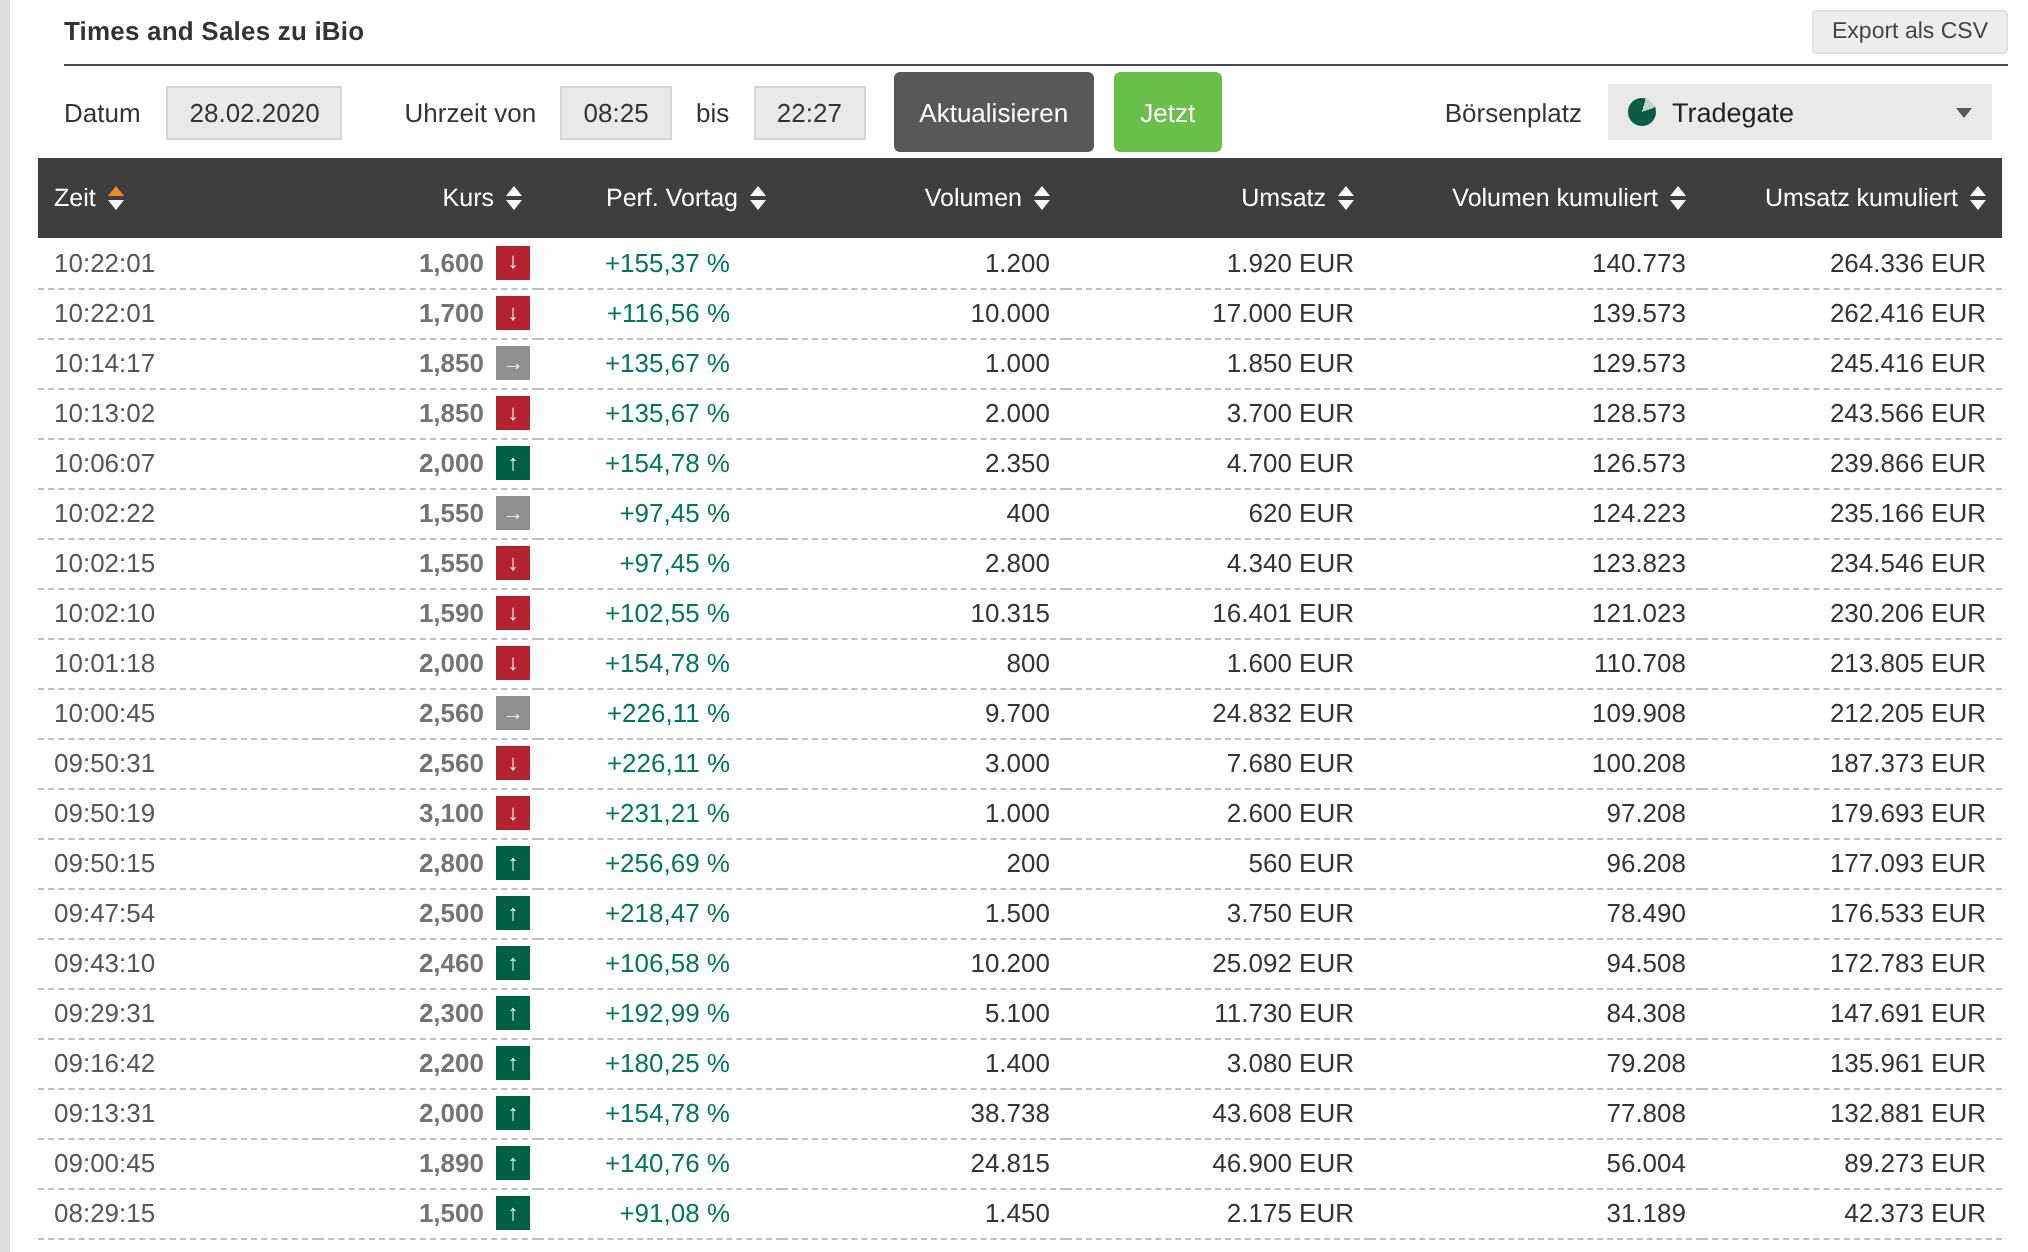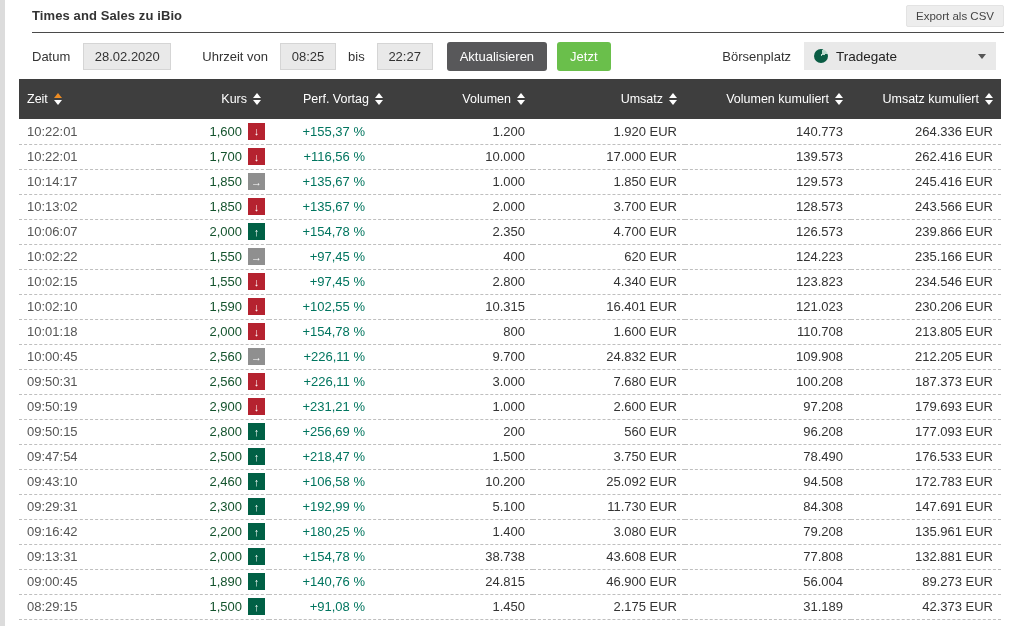--- a/index.html
+++ b/index.html
@@ -43,21 +43,21 @@
   .filter-label{white-space:nowrap;}
   .f-input{
     background:var(--input-bg);border:1px solid #d5d5d5;height:27px;
     text-align:center;font-size:13px;color:#333;font-family:inherit;
   }
   .date-input{width:88px;margin-left:13px;}
   .time-input{width:56px;}
   .lbl-uhrzeit{margin-left:31px;margin-right:12px;}
   .lbl-bis{margin:0 12px;}
   .btn{
-    border:none;border-radius:3px;color:#fff;font-size:13px;height:29px;
+    border:none;border-radius:3px;color:#fff;font-size:13px;height:40px;
     padding:0 13px;cursor:pointer;font-family:inherit;
   }
   .btn-refresh{background:var(--btn-dark);margin-left:14px;}
   .btn-now{background:var(--btn-green);margin-left:10px;}
   .lbl-boerse{margin-left:auto;margin-right:13px;}
   .exchange-select{
     width:192px;height:28px;background:var(--input-bg);display:flex;
     align-items:center;padding:0 10px;gap:8px;cursor:pointer;
   }
   .exchange-pie{
@@ -91,21 +91,21 @@
   .sort .tri-down{border-top:5px solid #fff;}
   .sort.active-asc .tri-up{border-bottom-color:var(--sort-orange);}
 
   tbody td{
     height:25px;padding:0 8px;border-bottom:1px dashed #bfbfbf;
     text-align:right;color:#333;white-space:nowrap;
   }
   tbody td.c-time{text-align:left;color:#555;}
   tbody td.c-kurs{padding-right:4px;}
   .kurs-wrap{display:flex;align-items:center;justify-content:flex-end;gap:6px;}
-  .price{font-weight:normal;color:#14532d;}
+  .price{font-weight:bold;color:#737373;}
   .badge{
     width:17px;height:17px;display:inline-flex;align-items:center;justify-content:center;
     color:#fff;font-size:11px;font-weight:bold;flex:0 0 auto;
   }
   .badge.down{background:var(--badge-red);}
   .badge.up{background:var(--badge-green);}
   .badge.neutral{background:var(--badge-neutral);}
   tbody td.c-perf{color:var(--perf-green);padding-right:26px;}
 </style>
 <title>Times and Sales zu iBio</title></head>
@@ -366,21 +366,21 @@
     <td class="c-perf">+226,11 %</td>
     <td>3.000</td>
     <td>7.680 EUR</td>
     <td>100.208</td>
     <td>187.373 EUR</td>
   </tr>
         <tr>
     <td class="c-time">09:50:19</td>
     <td class="c-kurs">
       <span class="kurs-wrap">
-        <span class="price">2,900</span>
+        <span class="price">3,100</span>
         <span class="badge down">↓</span>
       </span>
     </td>
     <td class="c-perf">+231,21 %</td>
     <td>1.000</td>
     <td>2.600 EUR</td>
     <td>97.208</td>
     <td>179.693 EUR</td>
   </tr>
         <tr>

